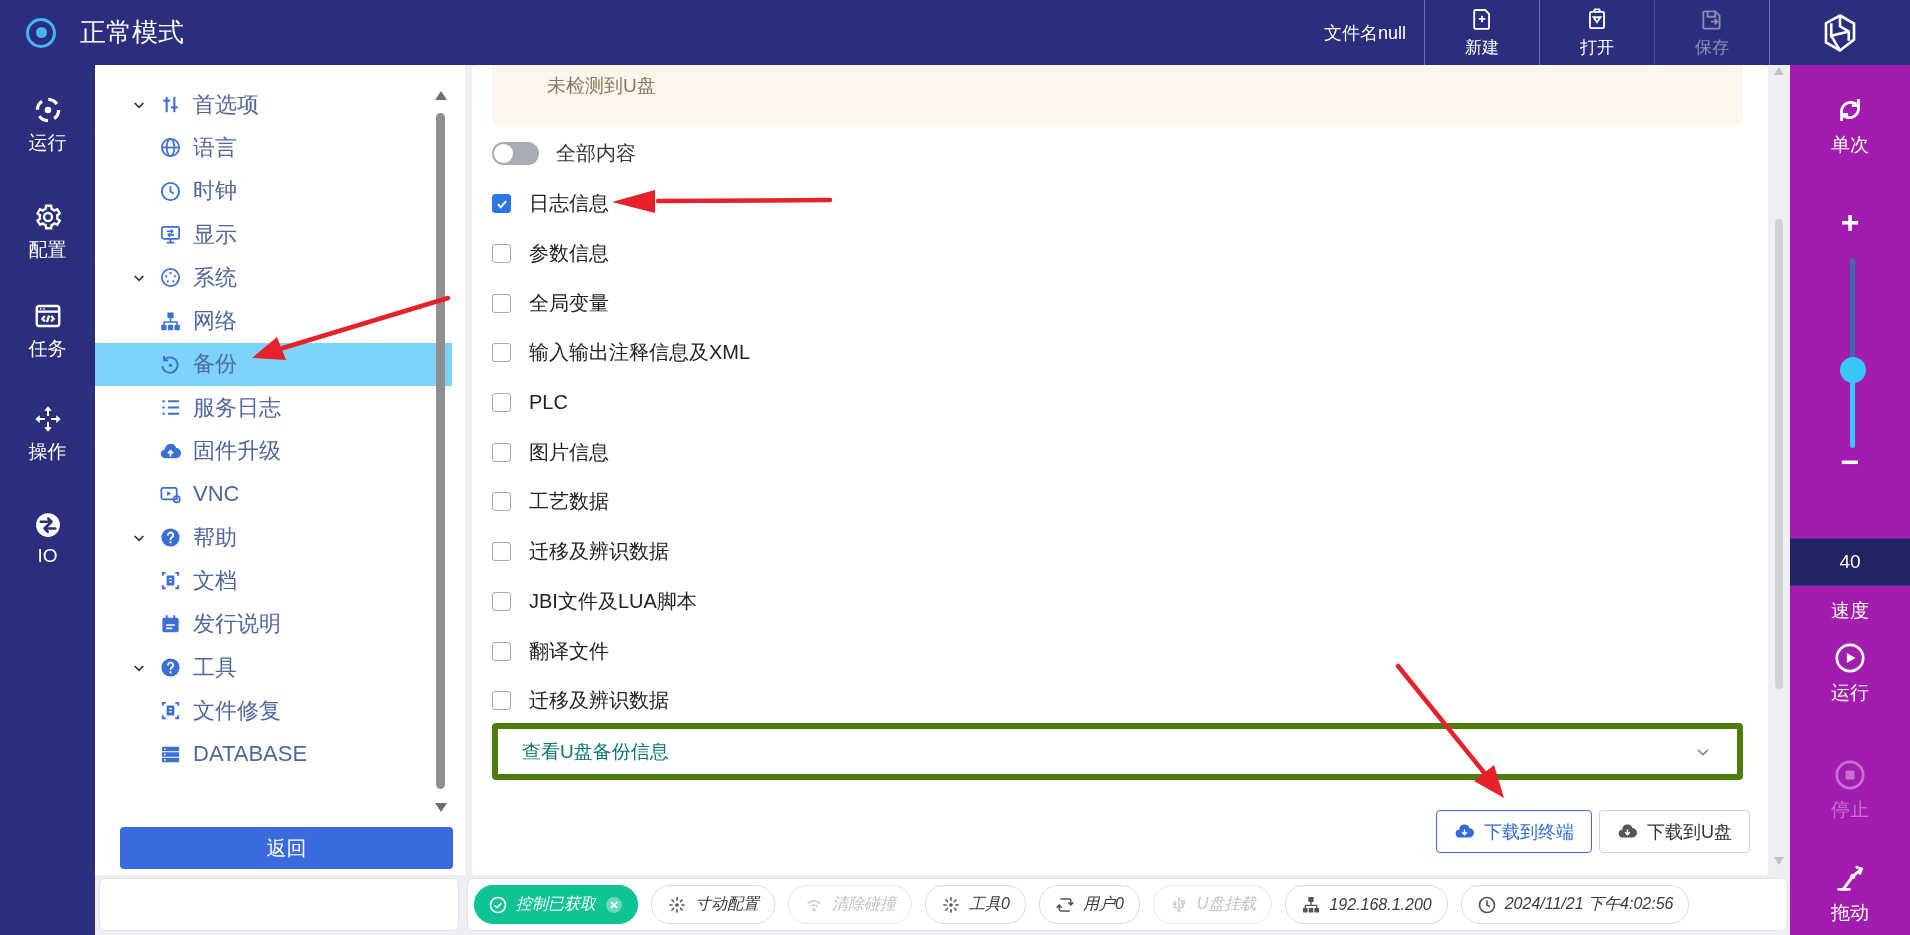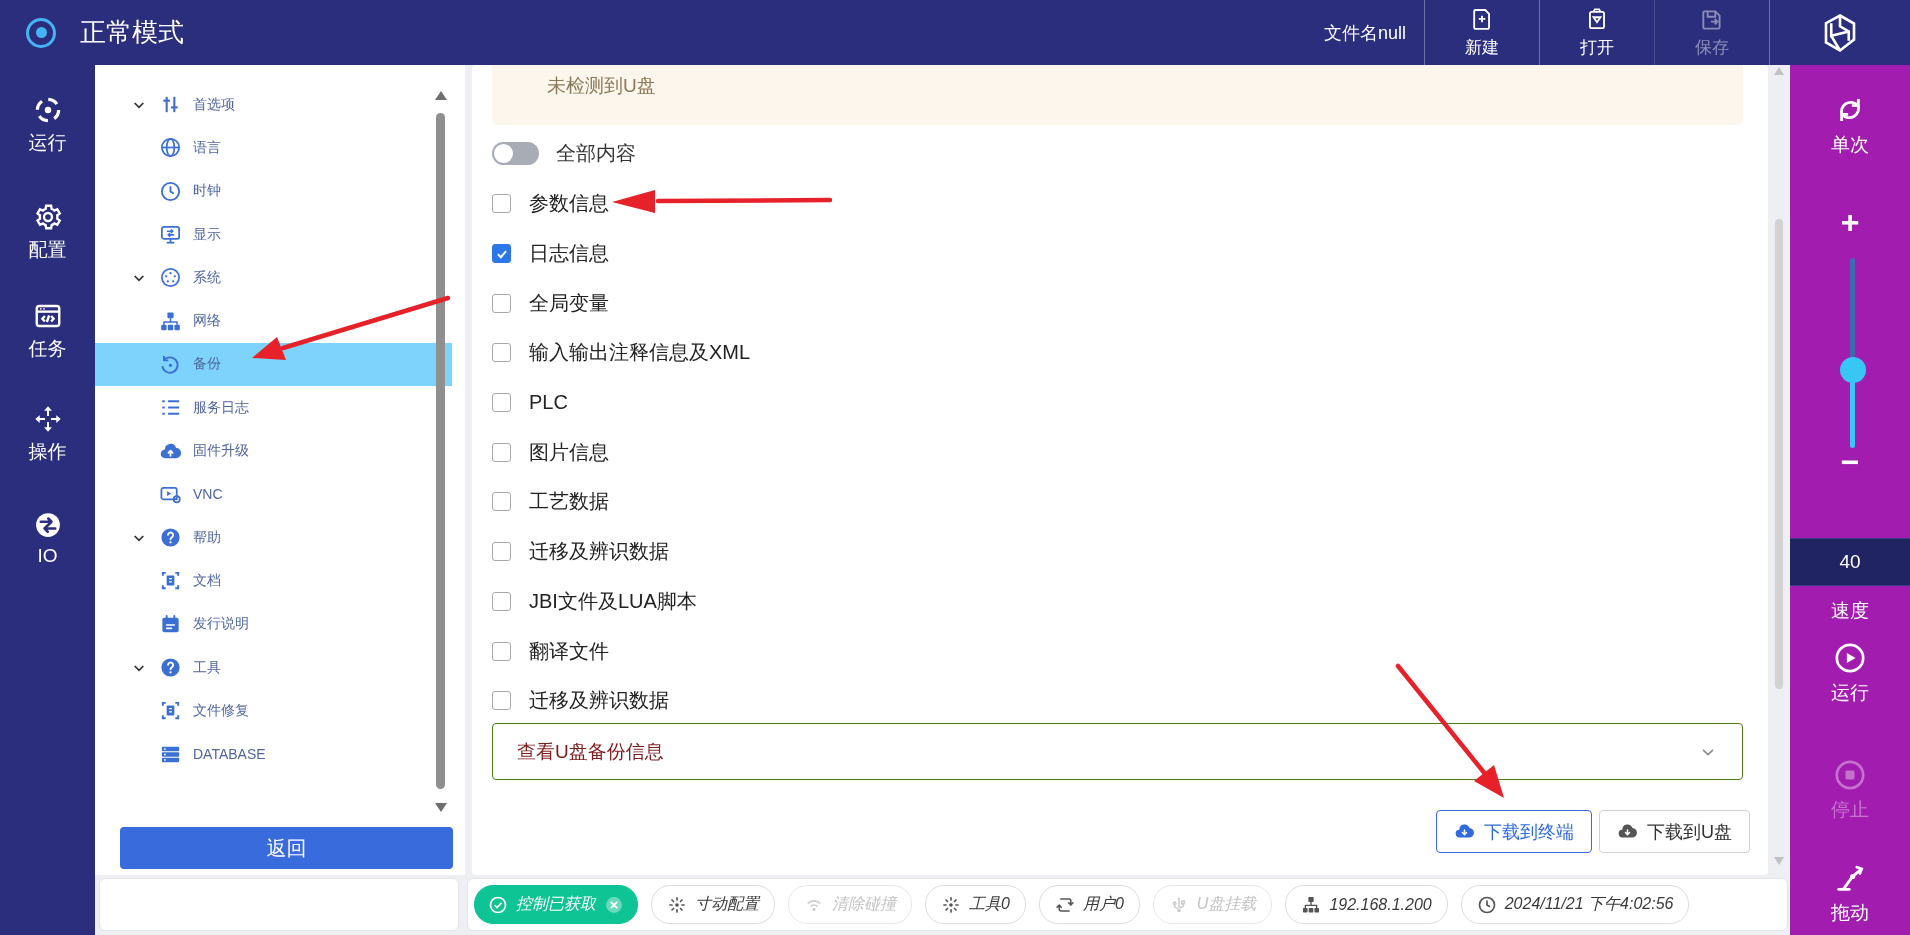--- a/index.html
+++ b/index.html
@@ -35,21 +35,21 @@
 
   
   .menu-panel{position:absolute;left:95px;top:65px;width:370px;height:810px;background:#fff;z-index:3;}
   .menu-list{position:absolute;left:0;top:18px;width:100%;}
   .menu-row{position:relative;height:43.3px;display:flex;align-items:center;cursor:pointer;width:357px;}
   .menu-row.selected{background:#7dd3fc;}
   .m-chevron{position:absolute;left:36px;width:16px;height:16px;color:#333;}
   .m-chevron svg{width:16px;height:16px;}
   .m-icon{position:absolute;left:64px;width:23px;height:23px;color:#3b6fd3;}
   .m-icon svg{width:23px;height:23px;}
-  .m-label{margin-left:98px;font-size:14px;color:#51669d;white-space:nowrap;}
+  .m-label{margin-left:98px;font-size:22px;color:#51669d;white-space:nowrap;}
   .back-btn{position:absolute;left:25px;top:762px;width:333px;height:42px;background:#3a6bdc;color:#fff;
             font-size:20px;border-radius:4px;display:flex;align-items:center;justify-content:center;cursor:pointer;}
   .menu-scrollbar{position:absolute;left:338px;top:26px;width:16px;height:734px;}
   .sb-up{position:absolute;left:2px;top:0;width:0;height:0;border-left:6px solid transparent;
          border-right:6px solid transparent;border-bottom:9px solid #6e6e6e;}
   .sb-down{position:absolute;left:2px;top:712px;width:0;height:0;border-left:6px solid transparent;
            border-right:6px solid transparent;border-top:9px solid #6e6e6e;}
   .sb-thumb{position:absolute;left:3px;top:22px;width:9px;height:676px;background:#8f8f8f;border-radius:5px;}
 
   
@@ -61,23 +61,23 @@
   .toggle{width:47px;height:23px;border-radius:12px;background:#a8adb5;position:relative;cursor:pointer;}
   .toggle .knob{position:absolute;left:2px;top:2px;width:19px;height:19px;border-radius:50%;background:#fff;}
   .toggle-label{margin-left:17px;font-size:20px;color:#333;text-align:right;}
   .cb-list{position:absolute;left:0;top:114px;width:100%;}
   .cb-row{height:49.7px;display:flex;align-items:center;padding-left:20px;cursor:pointer;}
   .cb-box{width:19px;height:19px;border:1.5px solid #a9a9a9;border-radius:3px;box-sizing:border-box;
           background:#fff;display:flex;align-items:center;justify-content:center;flex:0 0 19px;}
   .cb-box.checked{background:#2b77e8;border-color:#2b77e8;}
   .cb-box svg{width:14px;height:14px;}
   .cb-label{margin-left:18px;font-size:20px;color:#222;white-space:nowrap;}
-  .dropdown{position:absolute;left:20px;top:658px;width:1251px;height:57px;border:1px solid #4d7c0f;
+  .dropdown{position:absolute;left:20px;top:658px;width:1251px;height:57px;border:6px solid #4d7c0f;
             border-radius:4px;display:flex;align-items:center;box-sizing:border-box;padding:0 24px;
-            font-size:19px;color:#7f1d1d;cursor:pointer;background:#fff;}
+            font-size:19px;color:#0f766e;cursor:pointer;background:#fff;}
   .dd-chevron{margin-left:auto;color:#8a8a8a;}
   .dd-chevron svg{width:20px;height:20px;}
   .dl-row{position:absolute;top:745px;right:18px;display:flex;gap:7px;}
   .dl-btn{height:43px;padding:0 17px;border-radius:4px;background:#fff;display:flex;align-items:center;
           gap:9px;font-size:18px;box-sizing:border-box;cursor:pointer;white-space:nowrap;}
   .dl-btn.primary{border:1px solid #3a6bdc;color:#2f6bdc;}
   .dl-btn.primary .ic{color:#2f6bdc;}
   .dl-btn.secondary{border:1px solid #d2d2d2;color:#333;}
   .dl-btn.secondary .ic{color:#555;}
   .dl-btn .ic svg{width:21px;height:21px;}
@@ -433,30 +433,30 @@
 <main class="content-panel">
   <div class="alert">未检测到U盘</div>
   <div class="toggle-row">
     <div class="toggle">
         <div class="knob"></div>
       </div>
     <span class="toggle-label">全部内容</span>
   </div>
   <div class="cb-list" id="cb-list">
       <div class="cb-row">
-        <span class="cb-box"></span>
-        <span class="cb-label">参数信息</span>
-      </div>
-      <div class="cb-row">
         <span class="cb-box checked">
           <svg viewBox="0 0 24 24" fill="none" stroke="#fff" stroke-width="3.4">
             <polyline points="5 12.5 10 17.5 19 7"></polyline>
           </svg>
         </span>
         <span class="cb-label">日志信息</span>
+      </div>
+      <div class="cb-row">
+        <span class="cb-box"></span>
+        <span class="cb-label">参数信息</span>
       </div>
       <div class="cb-row">
         <span class="cb-box"></span>
         <span class="cb-label">全局变量</span>
       </div>
       <div class="cb-row">
         <span class="cb-box"></span>
         <span class="cb-label">输入输出注释信息及XML</span>
       </div>
       <div class="cb-row">

